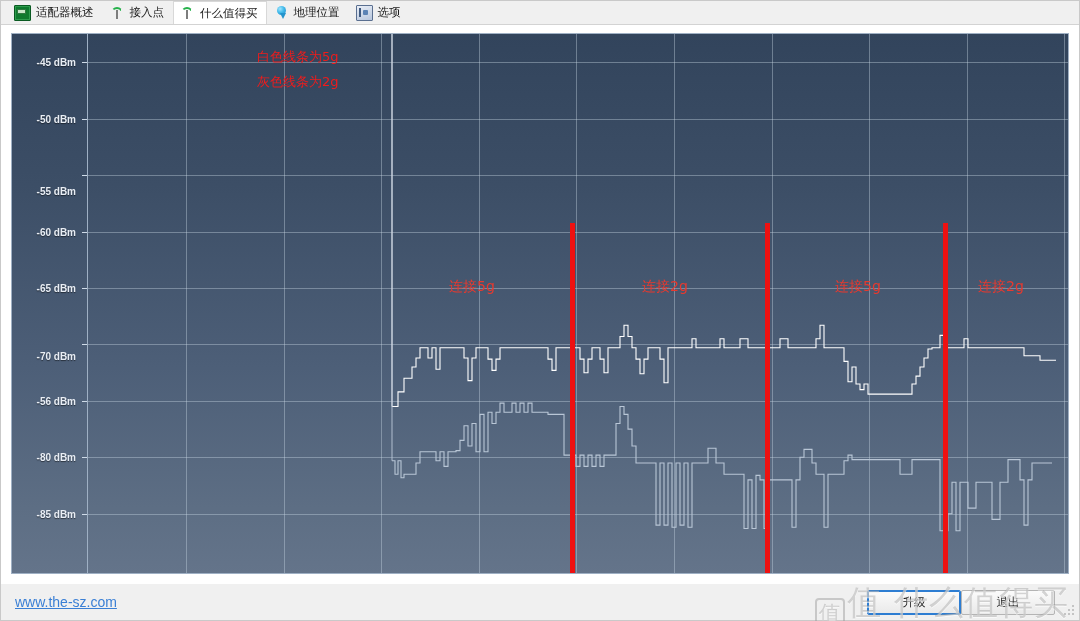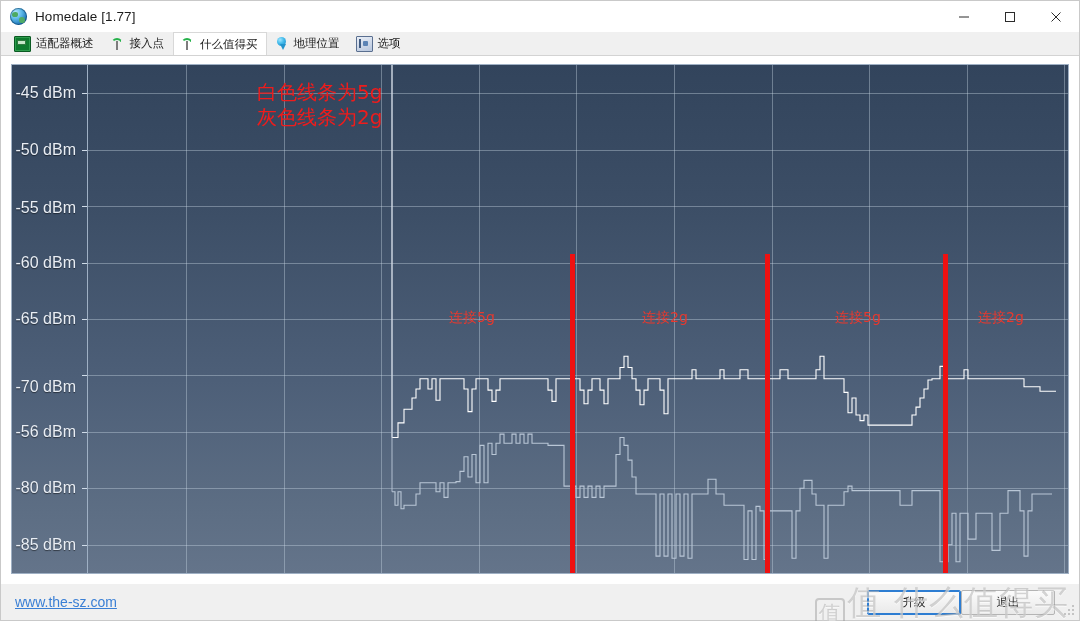--- a/index.html
+++ b/index.html
@@ -125,38 +125,38 @@
     flex:1;position:relative;overflow:hidden;
     background:linear-gradient(180deg,#32445c 0%,#3c4e66 28%,#4d5f78 62%,#5d6e84 88%,#64748a 100%);
     border:1px solid #9fb0c4;
     box-sizing:border-box;
   }
   .grid-h,.grid-v{position:absolute;background:rgba(200,214,228,.40);}
   .grid-h{left:0;right:0;height:1px;}
   .grid-v{top:0;bottom:0;width:1px;}
   .ytick{
     position:absolute;right:0;transform:translateY(-50%);
-    font-size:16px;color:#e9eef5;font-weight:normal;white-space:nowrap;
+    font-size:10px;color:#e9eef5;font-weight:bold;white-space:nowrap;
     text-shadow:0 1px 1px rgba(0,0,0,.5);
   }
   .yaxis{
     width:76px;position:relative;flex:none;
     background:linear-gradient(180deg,#32445c 0%,#3c4e66 28%,#4d5f78 62%,#5d6e84 88%,#64748a 100%);
     border:1px solid #9fb0c4;border-right:none;box-sizing:border-box;
   }
   .ytick-mark{position:absolute;right:0;width:5px;height:1px;background:#cfdbe8;}
 
   .legend{position:absolute;left:12px;top:6px;}
   .legend-row{font-size:11px;font-weight:bold;letter-spacing:.2px;line-height:19px;
     text-shadow:0 1px 1px rgba(0,0,0,.45);white-space:nowrap;}
   .legend-5g{color:#ffffff;}
   .legend-2g{color:#9fb0c6;}
 
   .note{
-    position:absolute;color:#ee1c1c;font-size:20px;white-space:nowrap;
+    position:absolute;color:#ee1c1c;font-size:13px;white-space:nowrap;
     font-family:"DejaVu Sans","Liberation Sans",sans-serif;
   }
   .marker{position:absolute;width:5px;background:#ee1111;}
   .inchart-note{
     position:absolute;color:#e8392e;font-size:14px;white-space:nowrap;
     font-family:"DejaVu Sans","Liberation Sans",sans-serif;
     transform:translateX(-50%);
   }
   svg.series{position:absolute;left:0;top:0;overflow:visible;}
 
@@ -194,42 +194,20 @@
     border:2px solid rgba(150,150,150,.45);border-radius:4px;
     text-align:center;line-height:27px;font-size:22px;margin-right:2px;
     box-sizing:border-box;
   }
 </style>
 </head>
 <body>
 
 <div class="app-window">
 
-  <div class="titlebar">
-    <div class="title-icon"></div>
-    <div class="title-text">Homedale [1.77]</div>
-    <div class="win-btns">
-      <div class="win-btn">
-        <svg width="12" height="12" viewBox="0 0 12 12">
-            <line x1="1" y1="6" x2="11" y2="6" stroke="#2b2b2b" stroke-width="1"></line>
-          </svg>
-      </div>
-      <div class="win-btn">
-        <svg width="12" height="12" viewBox="0 0 12 12">
-            <rect x="1.5" y="1.5" width="9" height="9" fill="none" stroke="#2b2b2b" stroke-width="1"></rect>
-          </svg>
-      </div>
-      <div class="win-btn">
-        <svg width="12" height="12" viewBox="0 0 12 12">
-            <line x1="1.5" y1="1.5" x2="10.5" y2="10.5" stroke="#2b2b2b" stroke-width="1"></line>
-            <line x1="10.5" y1="1.5" x2="1.5" y2="10.5" stroke="#2b2b2b" stroke-width="1"></line>
-          </svg>
-      </div>
-    </div>
-  </div>
 
   <div class="toolbar">
     <div class="tab">
       <span class="ic ic-adapter"></span>
       <span>适配器概述</span>
     </div>
     <div class="tab">
       <span class="ic ic-antenna"></span>
       <span>接入点</span>
     </div>
@@ -246,21 +224,21 @@
       <span>选项</span>
     </div>
   </div>
 
   <div class="chart-wrap">
     <div class="yaxis" id="yaxis">
         <div class="ytick" style="top: 28.2222px; right: 11px;">-45 dBm</div>
         <div class="ytick-mark" style="top: 28.2222px;"></div>
         <div class="ytick" style="top: 84.6667px; right: 11px;">-50 dBm</div>
         <div class="ytick-mark" style="top: 84.6667px;"></div>
-        <div class="ytick" style="top: 143px; right: 11px; margin-left: 28px;">-55 dBm</div>
+        <div class="ytick" style="top: 157px; right: 11px; margin-left: 28px;">-55 dBm</div>
         <div class="ytick-mark" style="top: 141.111px;"></div>
         <div class="ytick" style="top: 197.556px; right: 11px;">-60 dBm</div>
         <div class="ytick-mark" style="top: 197.556px;"></div>
         <div class="ytick" style="top: 254px; right: 11px;">-65 dBm</div>
         <div class="ytick-mark" style="top: 254px;"></div>
         <div class="ytick" style="top: 322px; right: 11px;">-70 dBm</div>
         <div class="ytick-mark" style="top: 310.444px;"></div>
         <div class="ytick" style="top: 366.889px; right: 11px;">-56 dBm</div>
         <div class="ytick-mark" style="top: 366.889px;"></div>
         <div class="ytick" style="top: 423.333px; right: 11px;">-80 dBm</div>

